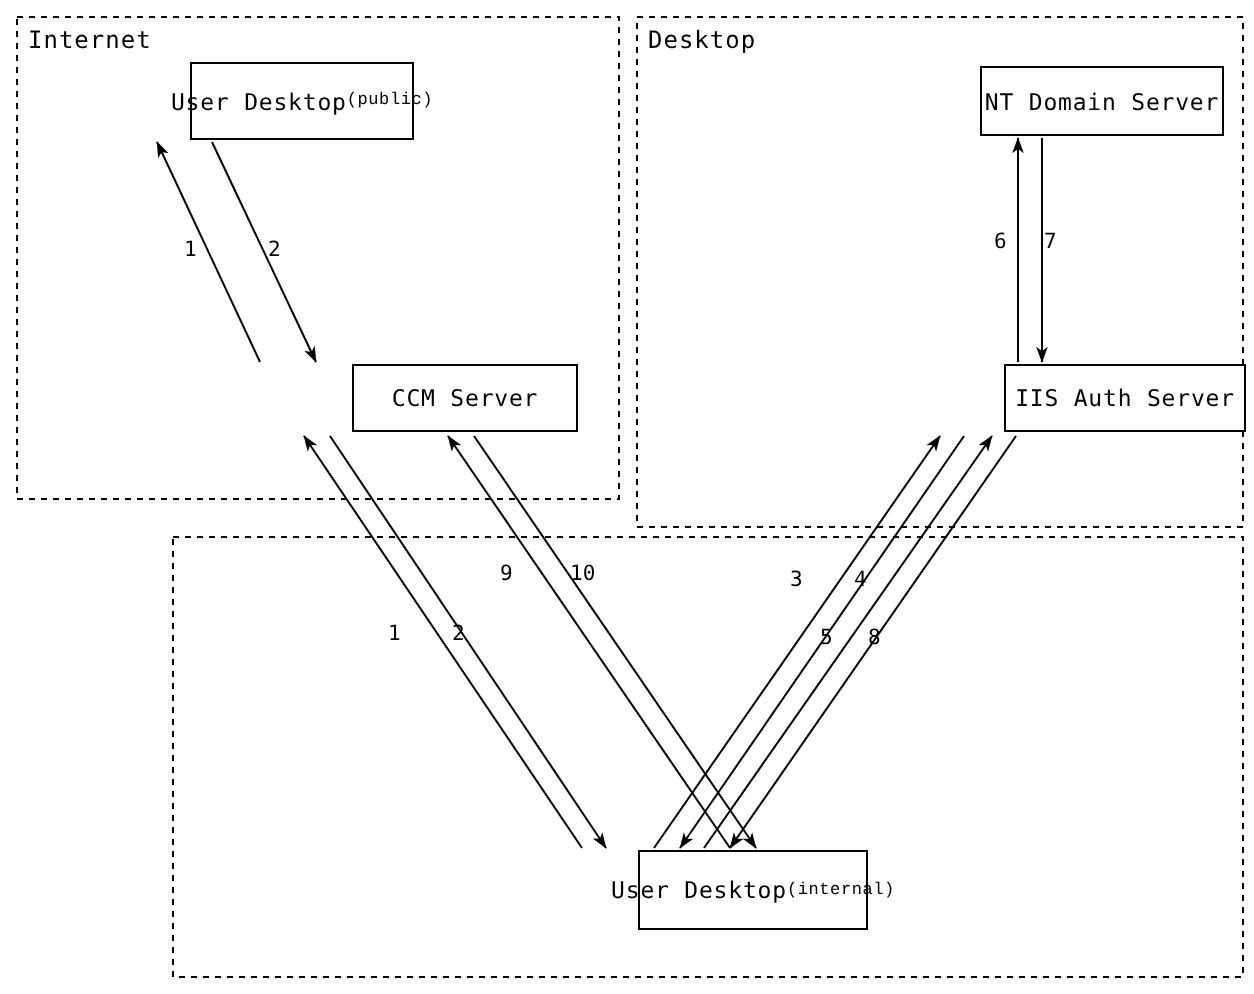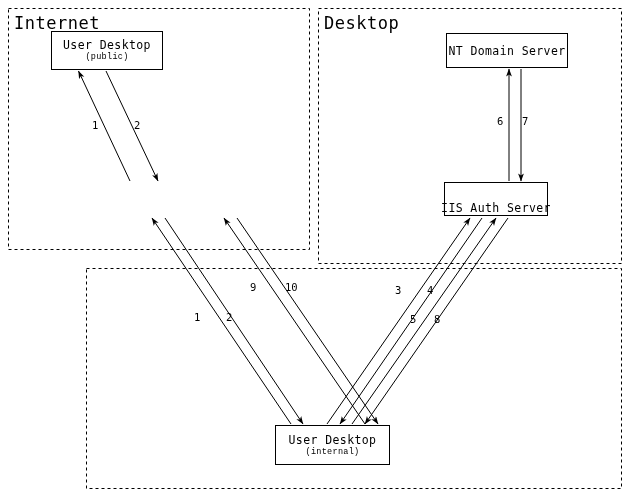--- a/index.html
+++ b/index.html
@@ -18,35 +18,36 @@
   #diagram-svg {
     position: absolute;
     left: 0;
     top: 0;
     width: 627px;
     height: 497px;
   }
   .zone-label {
     position: absolute;
     font-family: "DejaVu Sans Mono", "Liberation Mono", monospace;
-    font-size: 17px;
+    font-size: 12px;
     color: #000000;
     white-space: nowrap;
     letter-spacing: 0.5px;
   }
   .node-box {
     position: absolute;
     border: 1px solid #000000;
     background: #ffffff;
     box-sizing: border-box;
     display: flex;
-    flex-direction: column;
+    flex-direction: row;
     align-items: center;
     justify-content: center;
     color: #000000;
+    margin-left: 44px;
   }
   .node-title {
     font-family: "DejaVu Sans Mono", "Liberation Mono", monospace;
     font-size: 11.5px;
     line-height: 14px;
     white-space: nowrap;
     letter-spacing: 0.4px;
   }
   .node-sub {
     font-family: Liberation Mono, monospace;
@@ -116,26 +117,29 @@
   </svg>
 
   <div class="zone-label" id="zone-label-internet" style="left:14px; top:13px;">Internet</div>
   <div class="zone-label" id="zone-label-intranet" style="left:324px; top:13px;">Desktop</div>
 
   <div class="node-box" style="left:51px; top:31px; width:112px; height:39px;">
     <span class="node-title">User Desktop</span>
     <span class="node-sub">(public)</span>
   </div>
 
+  <div class="node-box" style="left:132px; top:182px; width:113px; height:34px;">
+    <span class="node-title">CCM Server</span>
+  </div>
 
   <div class="node-box" style="left:446px; top:33px; width:122px; height:35px;">
     <span class="node-title">NT Domain Server</span>
   </div>
 
-  <div class="node-box" style="left:444px; top:182px; width:104px; height:34px;justify-content:flex-end;">
+  <div class="node-box" style="left:458px; top:182px; width:121px; height:34px;">
     <span class="node-title">IIS Auth Server</span>
   </div>
 
   <div class="node-box" style="left:275px; top:425px; width:115px; height:40px;">
     <span class="node-title">User Desktop</span>
     <span class="node-sub">(internal)</span>
   </div>
 
   <div class="edge-label" style="left:92px; top:119px;">1</div>
   <div class="edge-label" style="left:134px; top:119px;">2</div>

